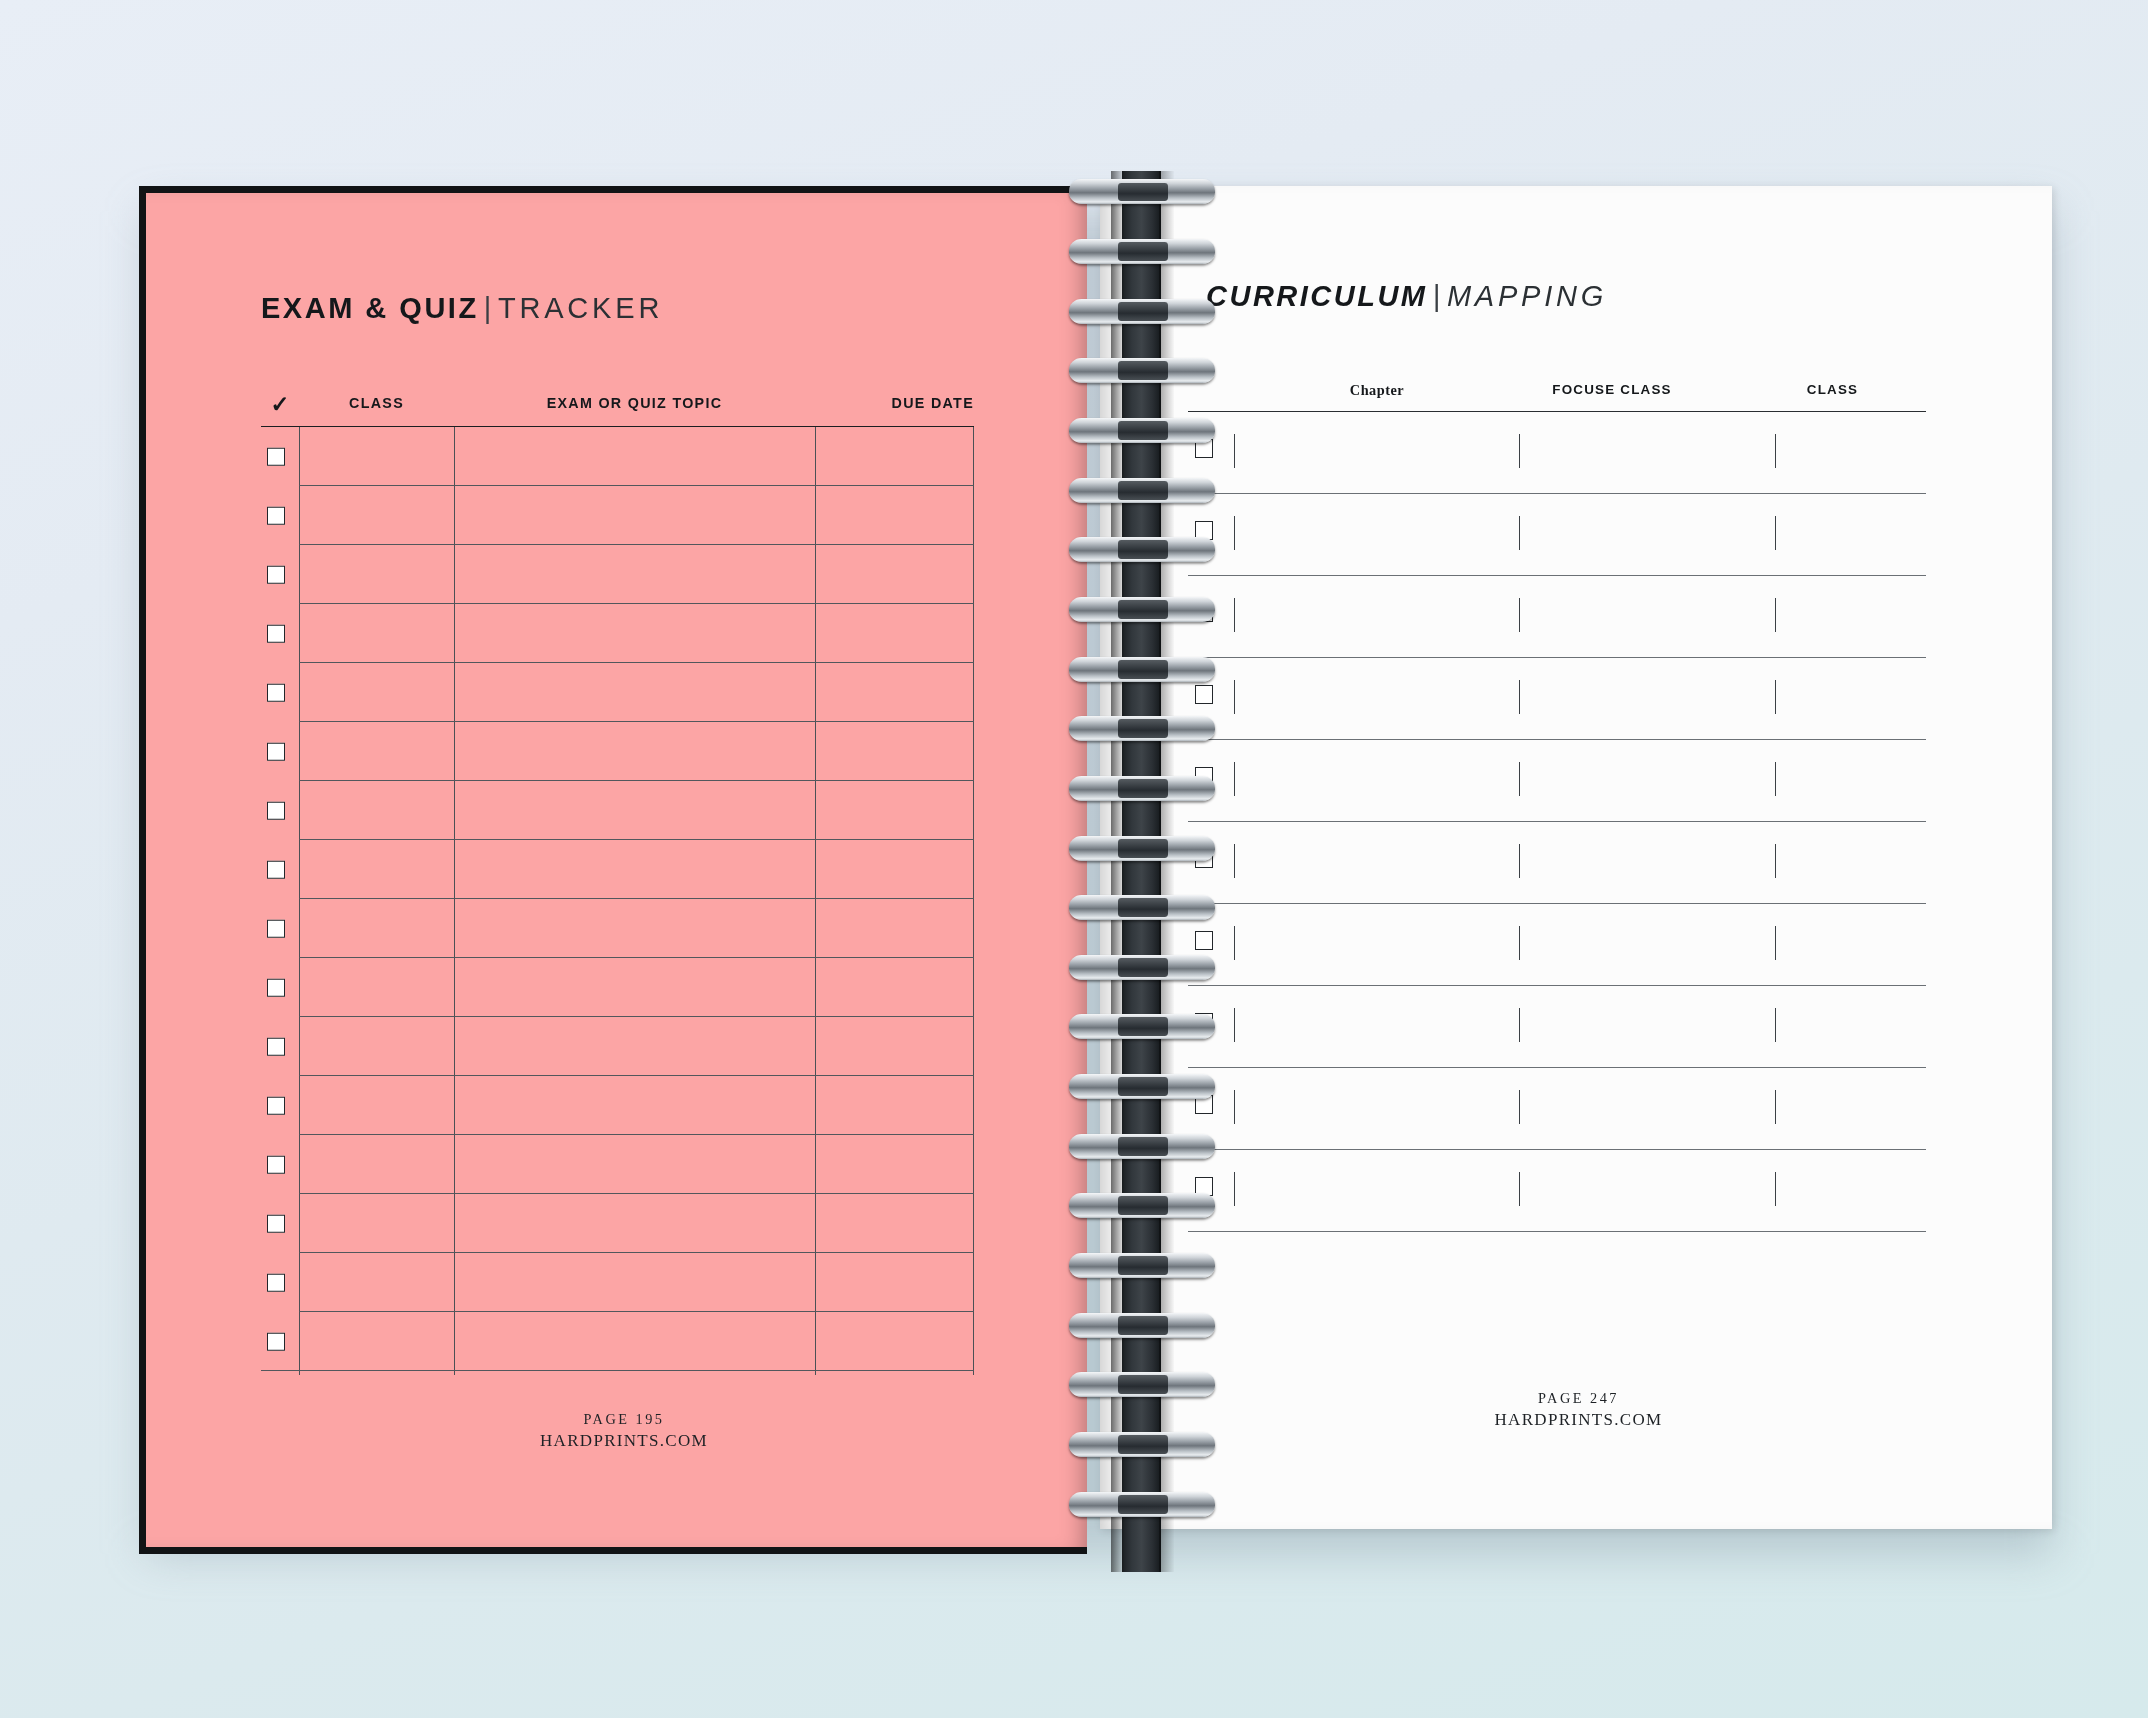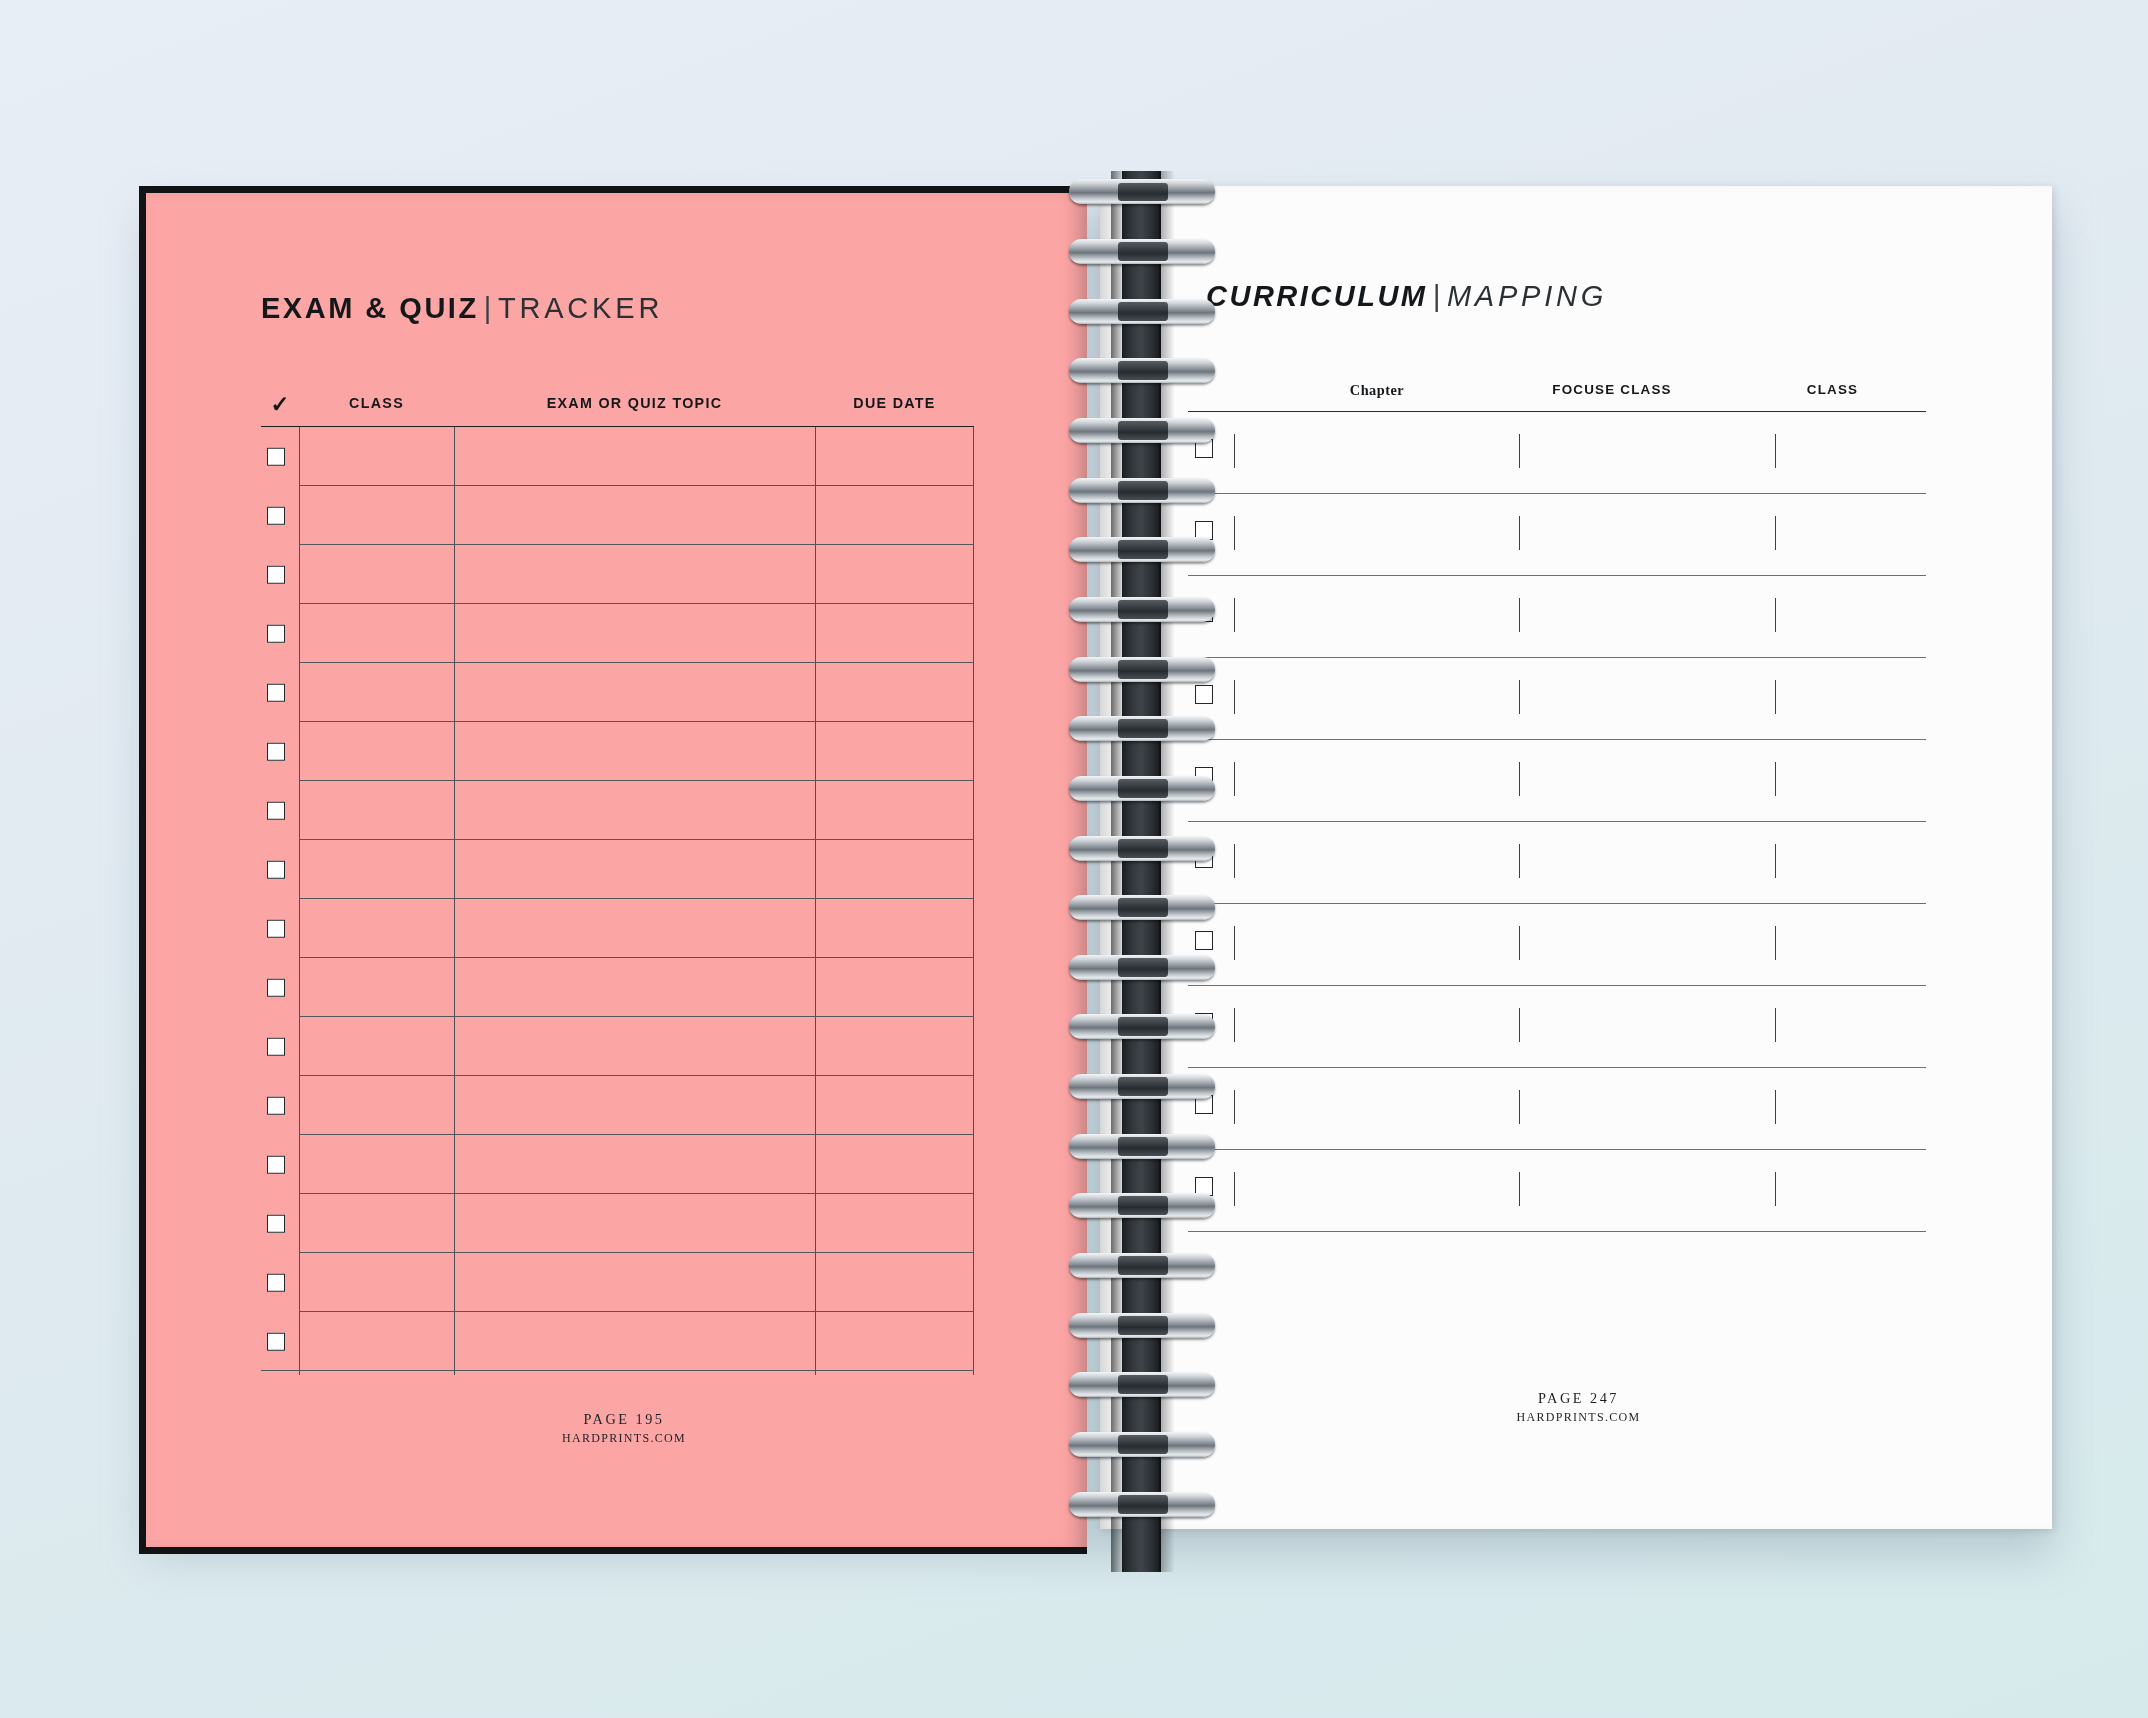--- a/index.html
+++ b/index.html
@@ -132,21 +132,21 @@
     text-align: center;
     font-size: 14.3px;
     font-weight: bold;
     letter-spacing: 1.3px;
     color: #15181b;
   }
   .lt-h-due {
     position: absolute;
     left: 554px; top: 3.4px;
     width: 159px;
-    text-align: center;
+    text-align: right;
     font-size: 14.3px;
     font-weight: bold;
     letter-spacing: 1.3px;
     color: #15181b;
   }
 
   .lt-body {
     position: relative;
     width: 713px;
     height: 948px;
@@ -279,21 +279,21 @@
     position: absolute;
     text-align: center;
     font-family: "Liberation Serif", serif;
   }
   .footer .pg {
     font-size: 14.3px;
     letter-spacing: 2.5px;
     color: #1d2125;
   }
   .footer .site {
-    font-size: 12px;
+    font-size: 17px;
     letter-spacing: 1.3px;
     color: #1d2125;
     margin-top: 2.5px;
   }
   #footer-left { left: 352px; top: 1218px; width: 252px; }
   #footer-right { left: 336px; top: 1204px; width: 285px; }
 
   
   #spine {
     position: absolute;

